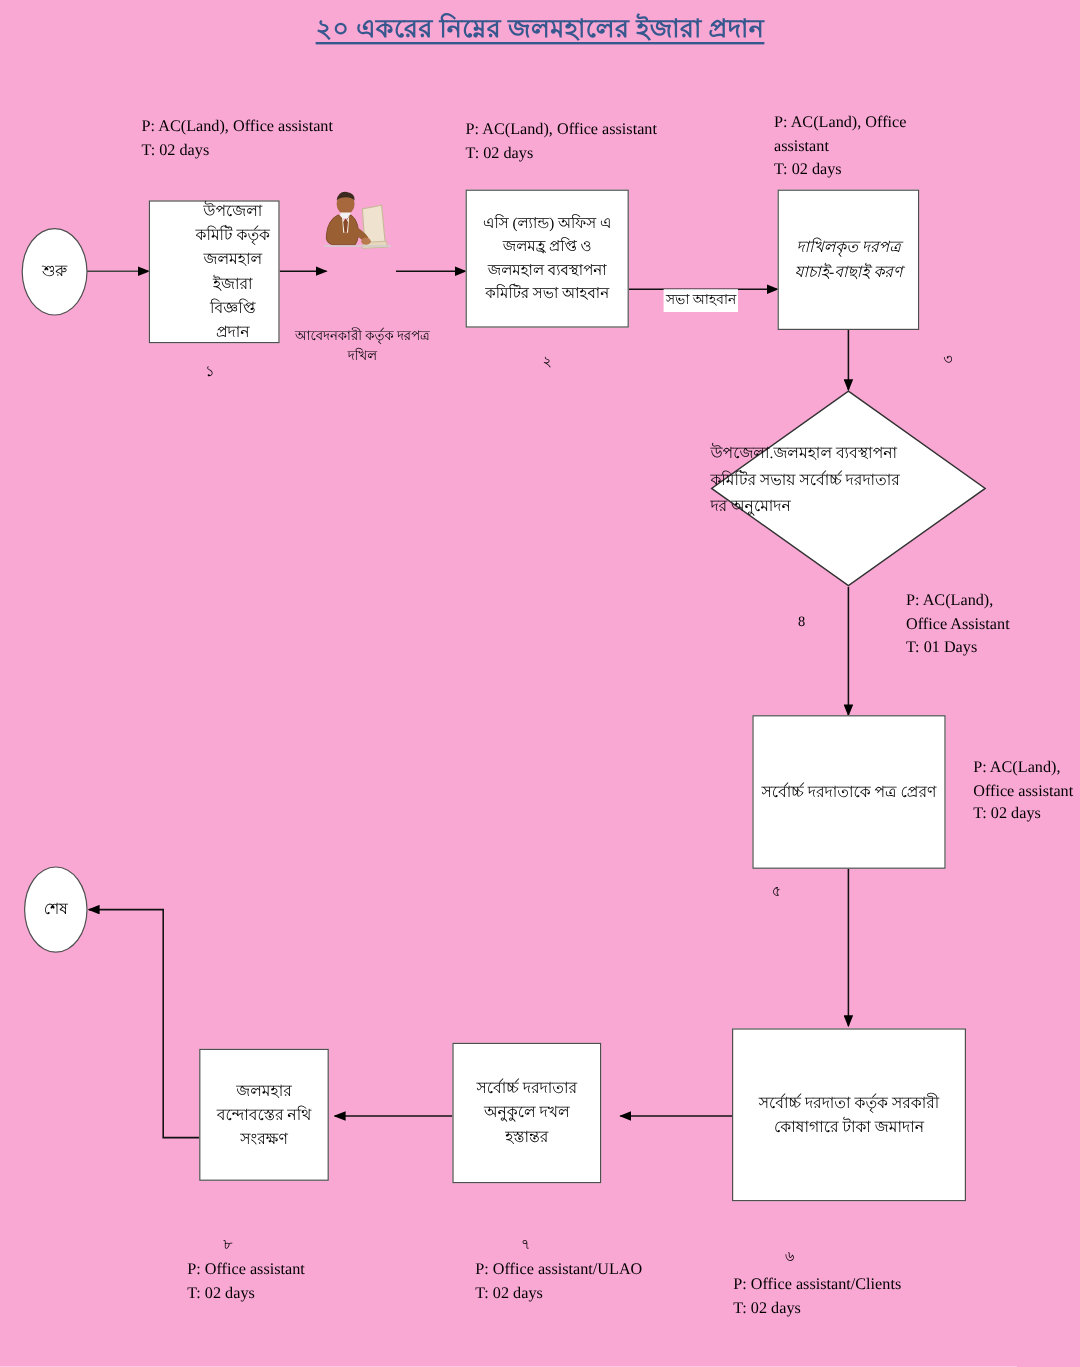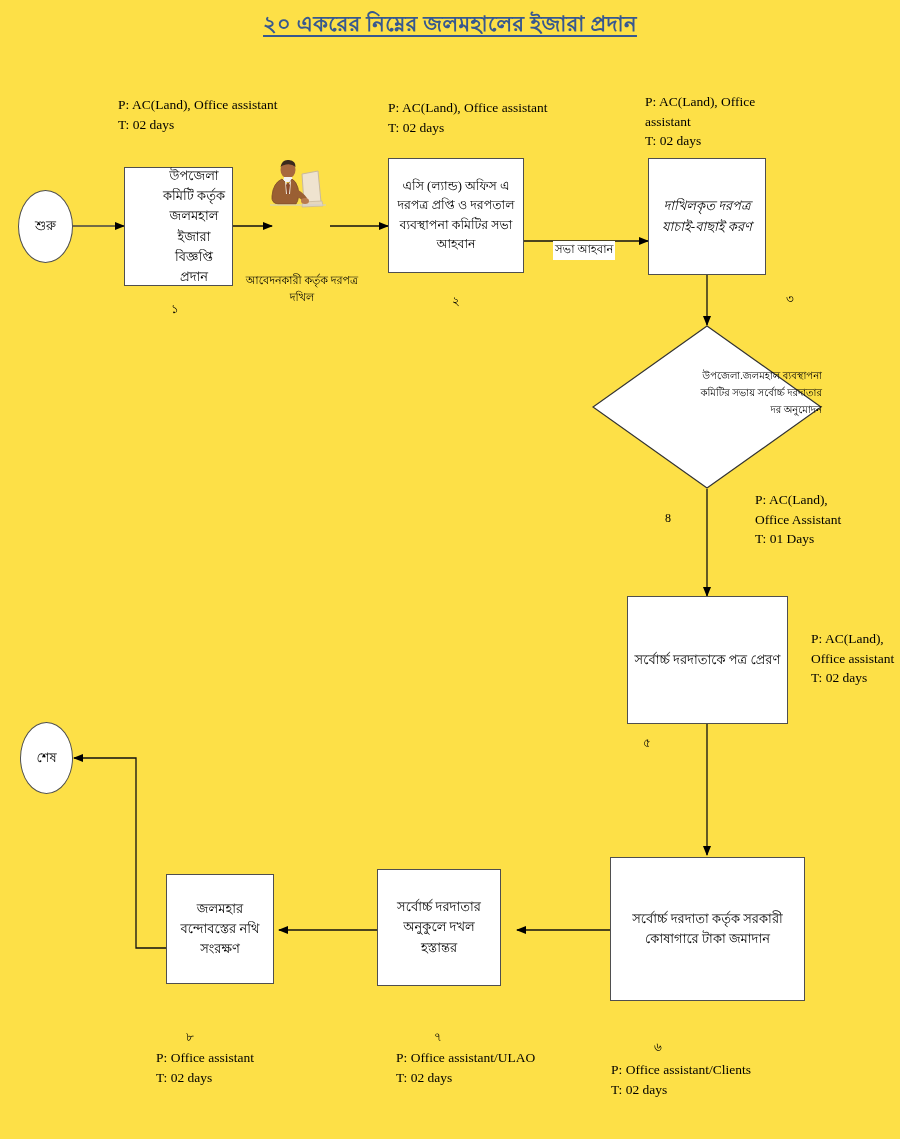--- a/index.html
+++ b/index.html
@@ -9,21 +9,21 @@
     background: #ffffff;
   }
   body {
     font-family: "Liberation Serif", "DejaVu Serif", serif;
     color: #000000;
   }
   #canvas {
     position: relative;
     width: 900px;
     height: 1139px;
-    background: #fde047;
+    background: #f9a8d4;
     overflow: hidden;
   }
   #edges {
     position: absolute;
     left: 0;
     top: 0;
     width: 900px;
     height: 1139px;
     pointer-events: none;
   }
@@ -59,22 +59,22 @@
   .ellipse {
     border: 1px solid #4f4f4f;
     border-radius: 50%;
     font-size: 13px;
   }
   .diamond-wrap {
     position: absolute;
   }
   .diamond-label {
     position: absolute;
-    text-align: right;
-    font-size: 10px;
+    text-align: left;
+    font-size: 13px;
     line-height: 1.7;
     white-space: nowrap;
   }
   .ann {
     position: absolute;
     font-size: 13.5px;
     line-height: 1.45;
     white-space: pre-line;
     font-family: "Liberation Serif", "DejaVu Serif", serif;
   }
@@ -172,21 +172,21 @@
 
       <path d="M4,47 L60,47" stroke="#cfcfcf" stroke-width="1.2" fill="none"></path>
     </svg>
   </div>
   <div class="clip-caption" style="left:222px; top:272px;">
     <div>আবেদনকারী কর্তৃক দরপত্র</div>
     <div>দখিল</div>
   </div>
 
   <div class="node box" style="left:388px; top:158px; width:136px; height:115px; font-size:12.5px;">
-    <span>এসি (ল্যান্ড) অফিস এ দরপত্র প্রপ্তি ও দরপতাল ব্যবস্থাপনা কমিটির সভা আহবান</span>
+    <span>এসি (ল্যান্ড) অফিস এ জলমহ্র প্রপ্তি ও জলমহাল ব্যবস্থাপনা কমিটির সভা আহবান</span>
   </div>
   <div class="ann" style="left:388px; top:98px;">P: AC(Land), Office assistant
 T: 02 days</div>
   <div class="step-num" style="left:436px; top:292px;">২</div>
   <div class="edge-label" style="left:553px; top:241px;">সভা আহবান</div>
 
   <div class="node box" style="left:648px; top:158px; width:118px; height:117px;font-style:italic;">
     <span>দাখিলকৃত দরপত্র যাচাই-বাছাই করণ</span>
   </div>
   <div class="ann" style="left:645px; top:92px; width:125px;">P: AC(Land), Office assistant

